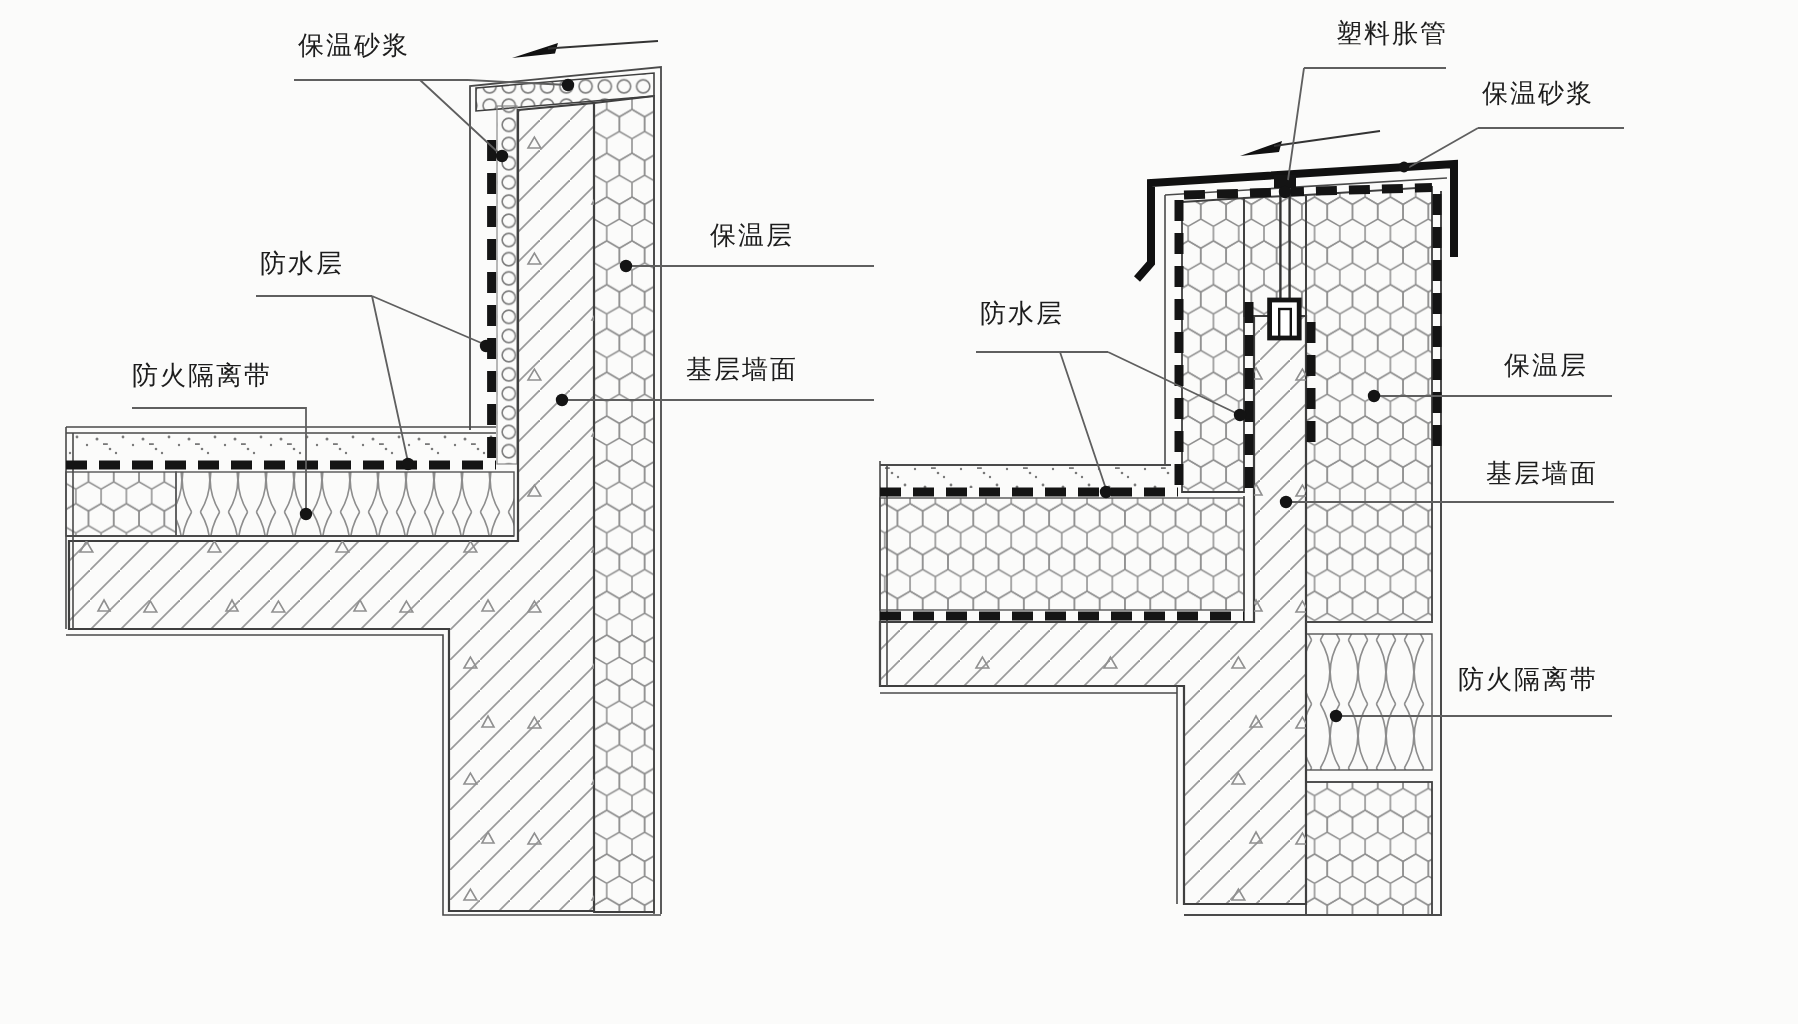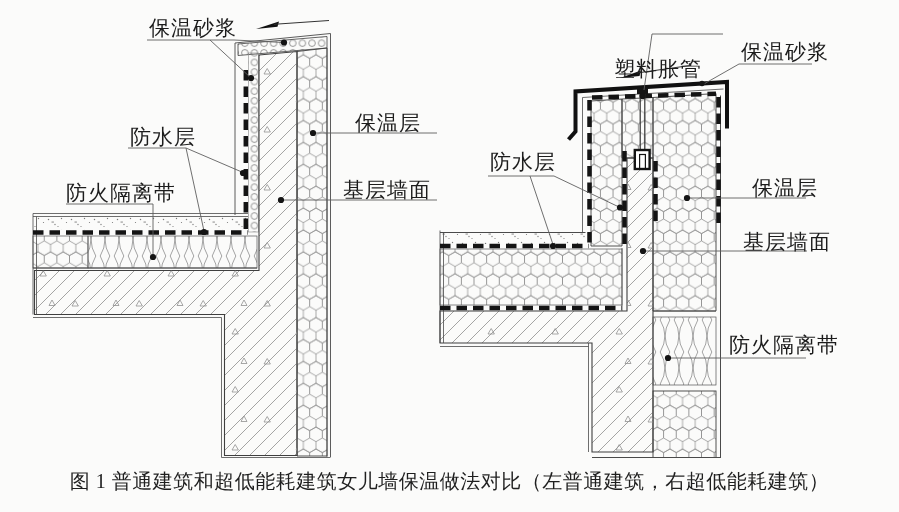--- a/index.html
+++ b/index.html
@@ -6,21 +6,21 @@
   .stage{
     position:relative;
     width:899px;height:512px;
     background:#fbfbfa;
     overflow:hidden;
     font-family:"Liberation Sans",sans-serif;
   }
   .art{position:absolute;left:0;top:0;}
   .lbl{
     position:absolute;
-    font-size:21px;
+    font-size:13px;
     line-height:1.1;
     letter-spacing:1px;
     color:#1c1c1c;
     white-space:nowrap;
     font-weight:500;
   }
   .caption{
     position:absolute;
     left:0;top:468px;width:899px;
     text-align:center;
@@ -188,22 +188,21 @@
     </g>
   </g>
 </svg>
 
 <div class="lbl" style="left:149px;top:16px;">保温砂浆</div>
 <div class="lbl" style="left:130px;top:125px;">防水层</div>
 <div class="lbl" style="left:66px;top:181px;">防火隔离带</div>
 <div class="lbl" style="left:355px;top:111px;">保温层</div>
 <div class="lbl" style="left:343px;top:178px;">基层墙面</div>
 
-<div class="lbl" style="left:614px;top:10px;margin-top:47px;">塑料胀管</div>
+<div class="lbl" style="left:668px;top:10px;">塑料胀管</div>
 <div class="lbl" style="left:741px;top:40px;">保温砂浆</div>
 <div class="lbl" style="left:490px;top:150px;">防水层</div>
 <div class="lbl" style="left:752px;top:176px;">保温层</div>
 <div class="lbl" style="left:743px;top:230px;">基层墙面</div>
 <div class="lbl" style="left:729px;top:333px;">防火隔离带</div>
 
-<div class="caption">图 1 普通建筑和超低能耗建筑女儿墙保温做法对比（左普通建筑，右超低能耗建筑）</div>
 
 </div>
 
 </body></html>

